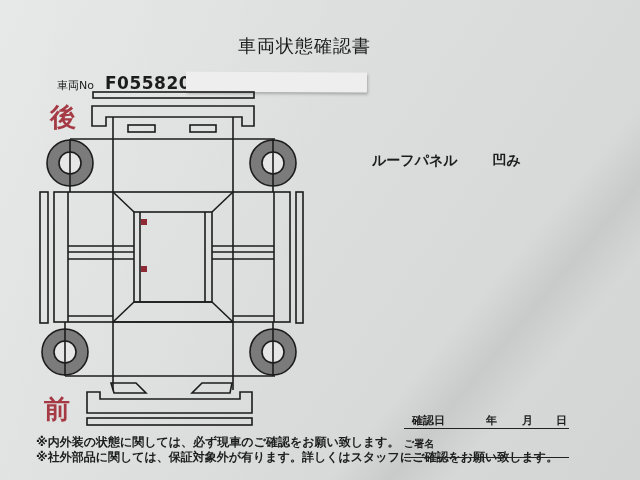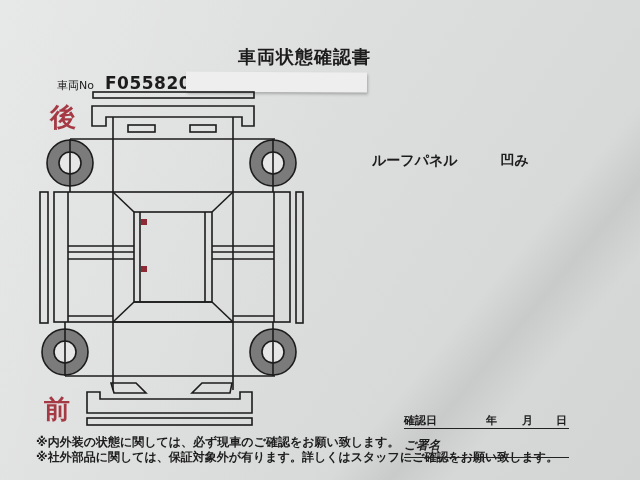--- a/index.html
+++ b/index.html
@@ -10,41 +10,41 @@
     color:#1c1c1c;
   }
   .shade {
     position:absolute; left:0; top:0; width:640px; height:480px;
     background:
       linear-gradient(130deg, rgba(255,255,255,0) 70%, rgba(160,160,160,0.25) 76%, rgba(255,255,255,0) 82%),
       linear-gradient(100deg, rgba(255,255,255,0.15) 0%, rgba(255,255,255,0) 50%);
     pointer-events:none;
   }
   .title {
-    position:absolute; left:238px; top:45px; font-size:18px; font-weight:bold; letter-spacing:1px;
+    position:absolute; left:238px; top:34px; font-size:18px; font-weight:normal; letter-spacing:1px;
   }
   .vehicle-label { position:absolute; left:57px; top:78px; font-size:11px; font-weight:normal; }
   .vehicle-no { position:absolute; left:105px; top:73px; font-size:17px; font-weight:bold; letter-spacing:0.5px; }
   .redact {
     position:absolute; left:186px; top:72px; width:181px; height:20px;
     background:#eeeeee; box-shadow: 1px 2px 3px rgba(0,0,0,0.25); transform: rotate(0.3deg);
   }
   .mark {
     position:absolute; color:#a53a45; font-size:26px; font-weight:bold;
   }
   .mark.rear { left:50px; top:100px; }
   .mark.front { left:44px; top:392px; }
   svg.car { position:absolute; left:0; top:0; }
   .note { position:absolute; left:372px; top:152px; font-size:14px; font-weight:bold; }
-  .note .dent { margin-left:38px; }
+  .note .dent { margin-left:30px; }
   .disclaimer { position:absolute; left:36px; font-size:12px; font-weight:bold; white-space:nowrap; }
   .d1 { top:434px; } .d2 { top:449px; }
   .confirm { position:absolute; left:404px; top:412px; width:165px; border-bottom:1.5px solid #222; font-size:11px; font-weight:bold; height:16px; }
   .confirm span { position:absolute; top:1px; }
-  .sign { position:absolute; left:404px; top:437px; width:165px; border-bottom:1.5px solid #222; font-size:12px; font-weight:bold; height:20px;font-style:italic; }
+  .sign { position:absolute; left:404px; top:437px; width:165px; border-bottom:1.5px solid #222; font-size:10px; font-weight:bold; height:20px; }
 </style>
 </head>
 <body>
 
 <div class="shade"></div>
 
 <div class="title">車両状態確認書</div>
 <div class="vehicle-label">車両No</div>
 <div class="vehicle-no">F0558204</div>
 <div class="redact"></div>
@@ -128,20 +128,20 @@
 
 <div class="note">
   <span>ルーフパネル</span>
   <span class="dent">凹み</span>
 </div>
 
 <div class="disclaimer d1">※内外装の状態に関しては、必ず現車のご確認をお願い致します。</div>
 <div class="disclaimer d2">※社外部品に関しては、保証対象外が有ります。詳しくはスタッフにご確認をお願い致します。</div>
 
 <div class="confirm">
-  <span style="left:0">確認日</span>
+  <span style="left:8px">確認日</span>
   <span style="left:82px">年</span>
   <span style="left:118px">月</span>
   <span style="left:152px">日</span>
 </div>
 <div class="sign">
   <span>ご署名</span>
 </div>
 
 </body></html>

